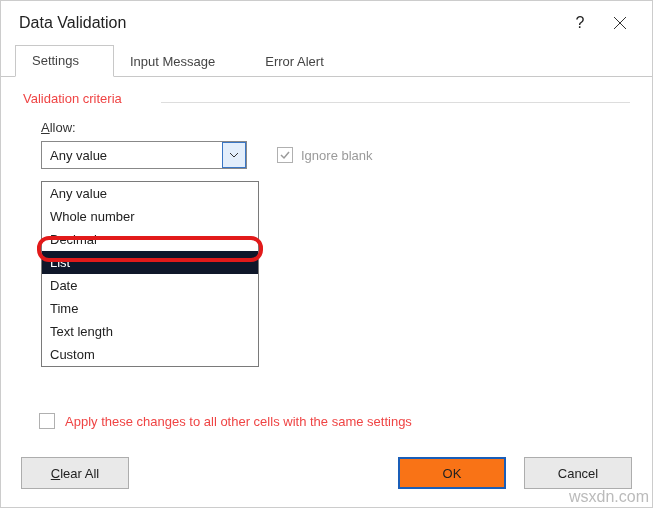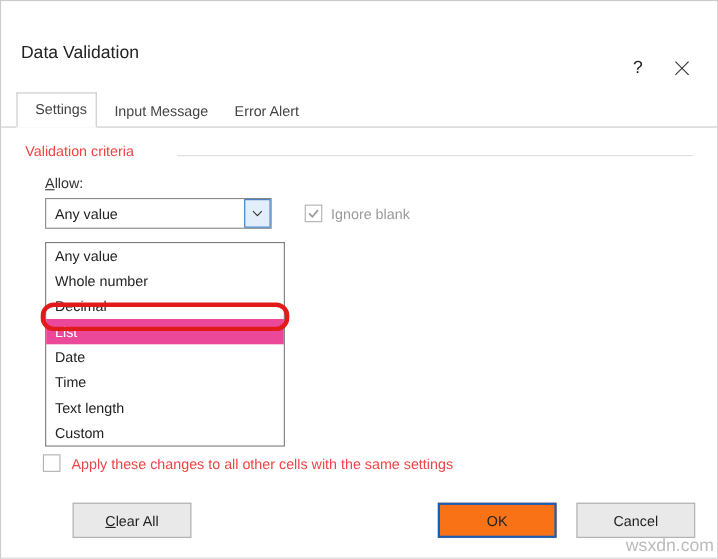--- a/index.html
+++ b/index.html
@@ -1,44 +1,44 @@
 <!DOCTYPE html>
 <html><head>
   <meta charset="utf-8">
   <style>
     * { box-sizing: border-box; font-family: "Segoe UI", Tahoma, sans-serif; font-size: 13px; }
     body { margin: 0; padding: 0; background: #fff; width: 653px; height: 508px; overflow: hidden; }
     .dialog { width: 653px; height: 508px; border: 1px solid #ccc; display: flex; flex-direction: column; }
-    .titlebar { display: flex; height: 44px; padding: 0 12px 0 18px; margin-top: 39px; }
+    .titlebar { display: flex; align-items: center; height: 44px; padding: 0 12px 0 18px; }
     .titlebar .title { font-size: 16px; color: #222; flex: 1; }
     .titlebar .winbtn { width: 40px; height: 44px; display: flex; align-items: center; justify-content: center; color: #222; }
     .titlebar svg { stroke: #333; }
     .tabbar { display: flex; align-items: flex-end; padding: 2px 14px 0 14px; height: 32px; border-bottom: 1px solid #c8c8c8; }
-    .tab { padding: 7px 8px 8px 16px; color: #444; position: relative; top: 1px; cursor: default; margin-top: 32px; }
+    .tab { padding: 7px 34px 8px 16px; color: #444; position: relative; top: 1px; cursor: default; margin-top: 32px; }
     .tab.active { border: 1px solid #c8c8c8; border-bottom: 1px solid #fff; background: #fff; }
     .content { flex: 1; padding: 14px 22px 10px 22px; position: relative; }
     .fieldset-label { color: #ef4444; }
     .hr { position: absolute; left: 160px; right: 22px; top: 25px; height: 1px; background: #ddd; }
     .allow-label { margin: 14px 0 6px 18px; color: #333; }
     .allow-label u { text-decoration: underline; }
     .row { display: flex; align-items: center; margin-left: 18px; }
     .combo { width: 206px; height: 28px; border: 1px solid #888; display: flex; align-items: center; background: #fff; }
     .combo .val { flex: 1; padding: 0 8px; color: #222; }
     .combo .arrow { width: 24px; height: 26px; border: 1px solid #3a76c4; background: #e3eefb; display: flex; align-items: center; justify-content: center; }
     .combo .arrow svg { stroke: #333; }
     .checkbox { display: flex; align-items: center; margin-left: 30px; color: #9a9a9a; }
     .checkbox .box { width: 16px; height: 16px; border: 1px solid #b0b0b0; background: #fff; display: flex; align-items: center; justify-content: center; margin-right: 8px; }
     .checkbox .box svg { stroke: #9a9a9a; }
     .listbox { position: absolute; left: 40px; top: 104px; width: 218px; border: 1px solid #7a7a7a; background: #fff; }
     .listbox .opt { padding: 2px 8px; color: #222; font-size: 13.5px; line-height: 19px; }
-    .listbox .opt.sel { background: #ec4899; color: #fff; }
+    .listbox .opt.sel { background: #0f172a; color: #fff; }
     .highlight-ring { position: absolute; left: 36px; top: 159px; width: 226px; height: 26px; border: 4px solid #e21a1a; border-radius: 12px; pointer-events: none; }
     .apply-row { position: absolute; left: 38px; bottom: 18px; display: flex; align-items: center; color: #ef4444; }
     .apply-row .box { width: 16px; height: 16px; border: 1px solid #b0b0b0; background: #fff; margin-right: 10px; }
-    .buttons { display: flex; align-items: center; padding: 10px 20px 18px 20px; gap: 18px; margin-left: 45px; }
+    .buttons { display: flex; align-items: center; padding: 10px 20px 18px 20px; gap: 18px; }
     .buttons .spacer { flex: 1; }
     .btn { min-width: 108px; height: 32px; border: 1px solid #adadad; background: #e9e9e9; display: flex; align-items: center; justify-content: center; color: #222; cursor: default; }
     .btn.primary { border: 2px solid #1a5eb8; background: #f97316; }
     .btn .ul { text-decoration: underline; }
     .watermark { position: absolute; right: 4px; bottom: 2px; font-size: 16px; color: #bbb; }
   </style>
 </head>
 <body>
 
 <div class="dialog">

